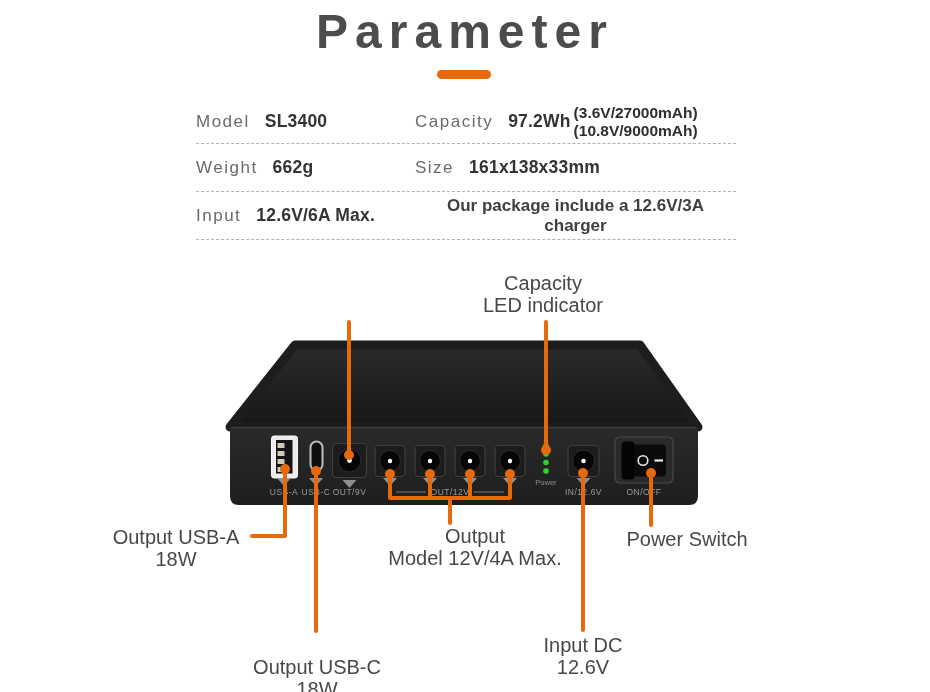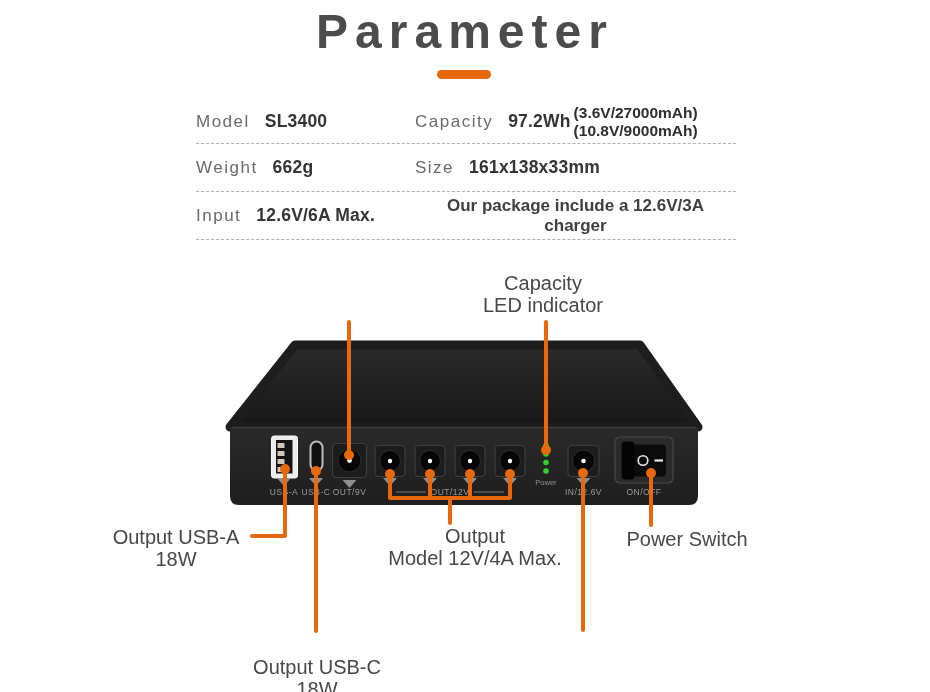--- a/index.html
+++ b/index.html
@@ -205,14 +205,18 @@
     <div>Output</div>
     <div>Model 12V/4A Max.</div>
   </div>
   <div class="ann" style="left:667px;top:528px;margin-left:20px;">
     <div>Power Switch</div>
   </div>
   <div class="ann" style="left:317px;top:636px;margin-top:20px;">
     <div>Output USB-C</div>
     <div>18W</div>
   </div>
+  <div class="ann" style="left:583px;top:634px;">
+    <div>Input DC</div>
+    <div>12.6V</div>
+  </div>
 
 </div>
 
 </body></html>

